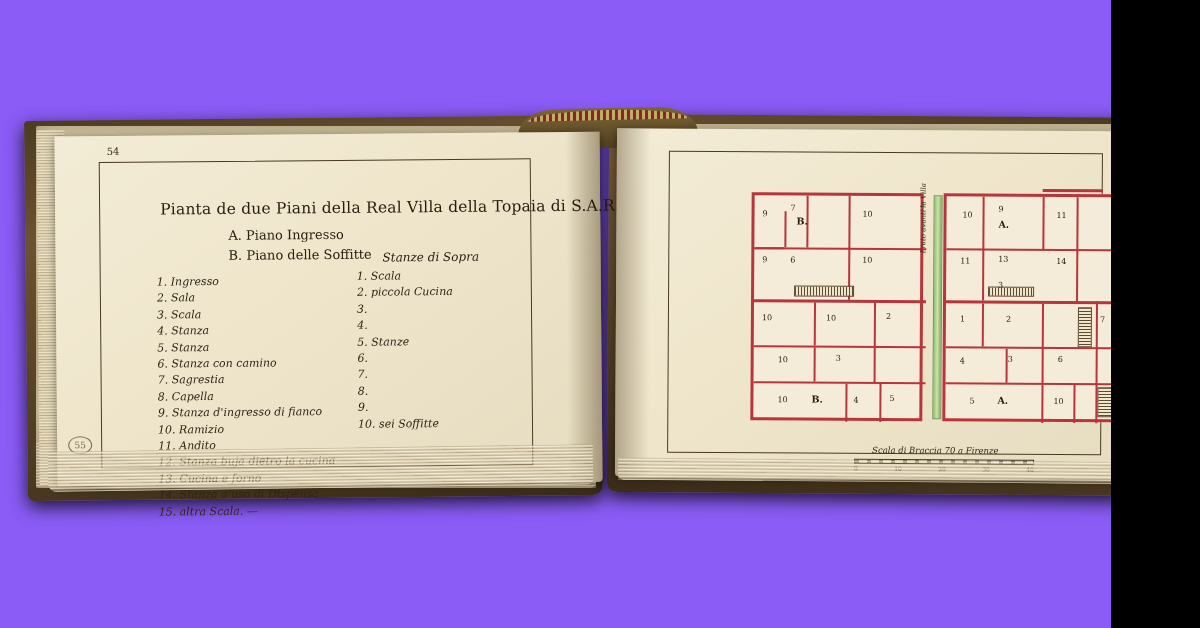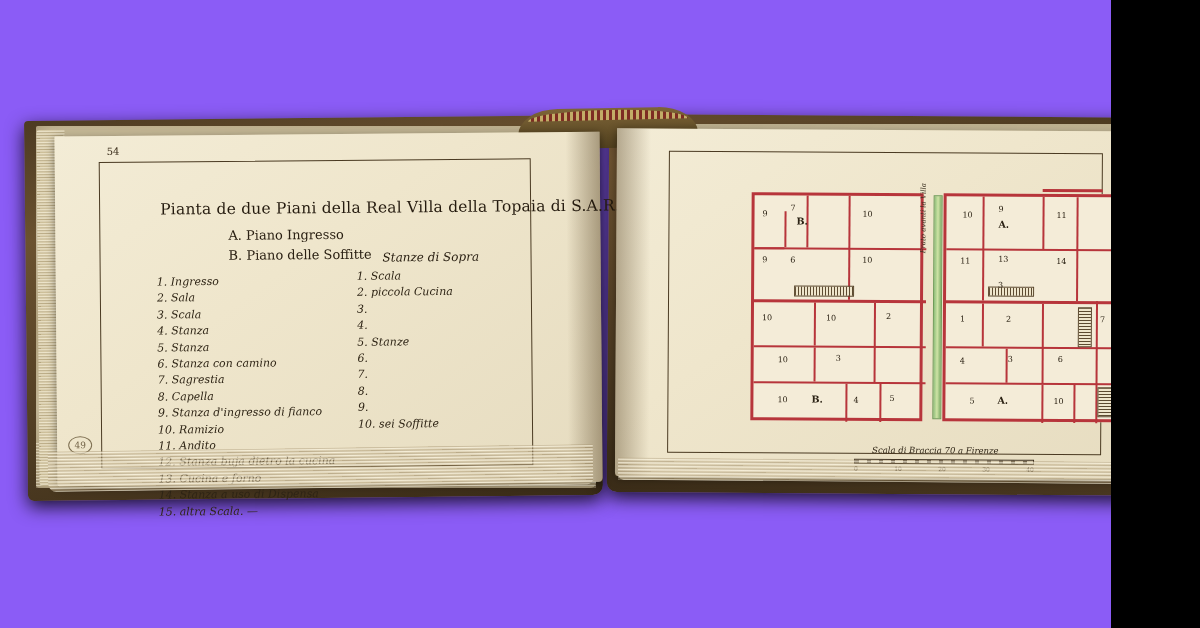--- a/index.html
+++ b/index.html
@@ -359,21 +359,21 @@
     <div class="block-right"></div>
     <div class="edges"></div>
     <div class="spine"></div>
     <div class="headband"></div>
 
     <div class="page page-left">
       <div class="page-inner-shadow-l"></div>
 
       <div class="folio folio-left">54</div>
 
-      <div class="stamp">49</div>
+      <div class="stamp">55</div>
 
       <div class="frame frame-left">
 
         <div class="title">Pianta de due Piani della Real Villa della Topaia di S.A.R.</div>
 
         <div class="sub-a">A. Piano Ingresso</div>
         <div class="sub-b">B. Piano delle Soffitte</div>
 
         <div class="col-right-head">Stanze di Sopra</div>
 

